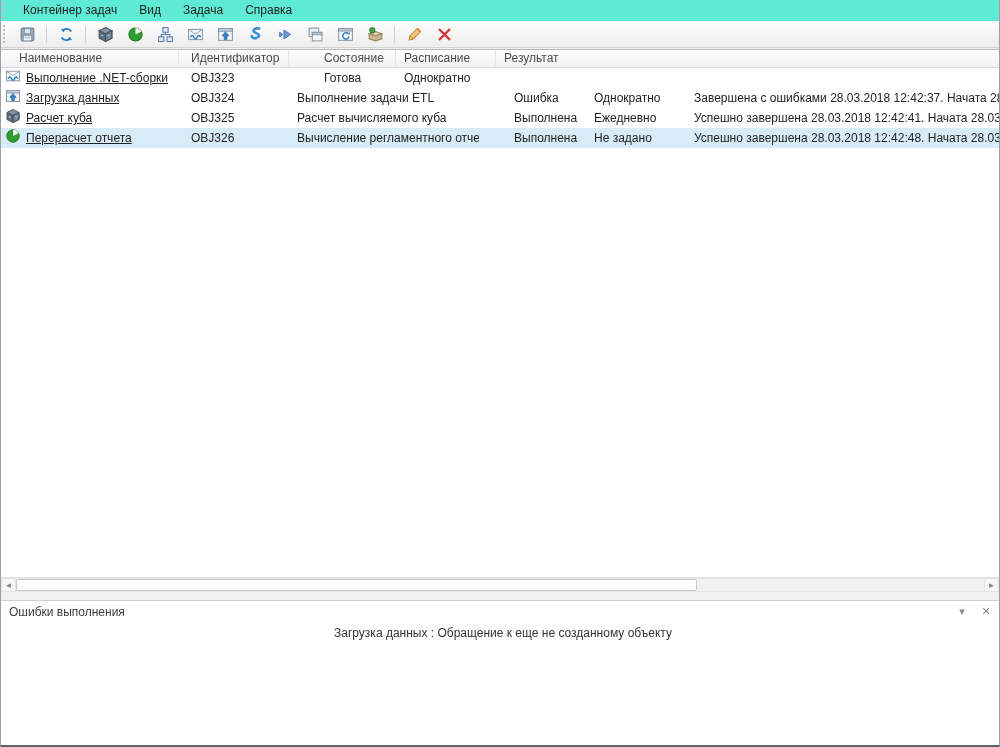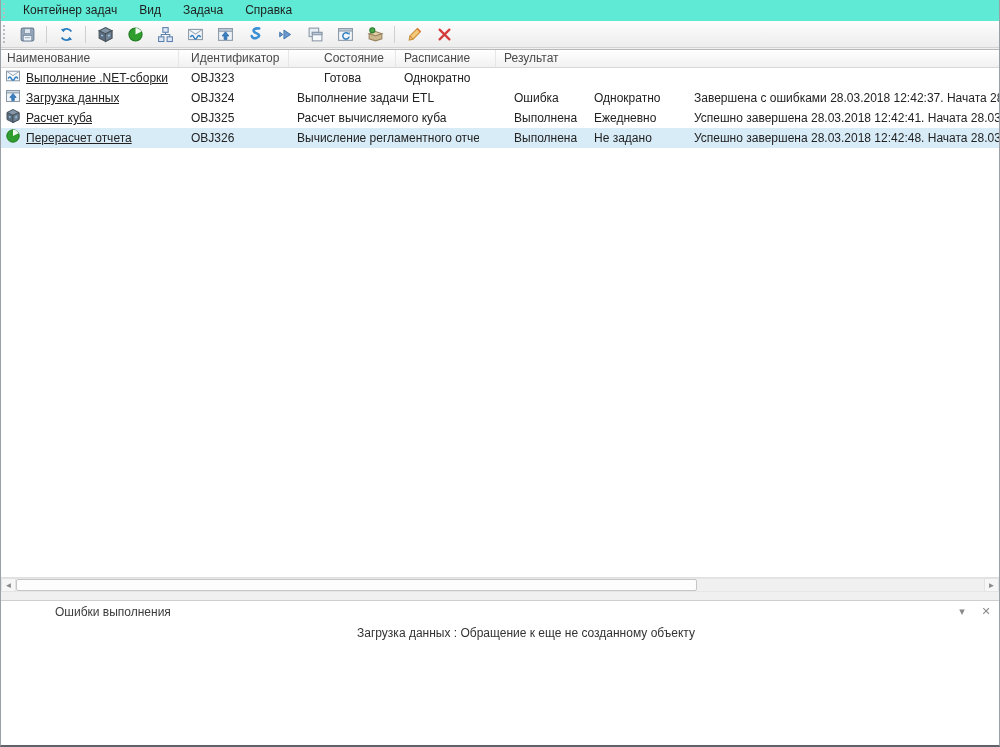--- a/index.html
+++ b/index.html
@@ -47,21 +47,21 @@
   .th {
     font-size:12px; color:#4a4a4a; line-height:17px;
     border-right:1px solid #e6e6e6; overflow:hidden; white-space:nowrap;
   }
   .trow { display:flex; height:20px; align-items:center; background:#fff; }
   .trow.selected { background:#d8ecf8; }
   .td {
     font-size:12px; color:#222; line-height:20px; height:20px;
     overflow:hidden; white-space:nowrap; flex-shrink:0;
   }
-  .c-name   { width:178px; padding-left:6px; }
+  .c-name   { width:178px; padding-left:18px; }
   .c-id     { width:110px; padding-left:12px; }
   .c-type   { width:190px; padding-left:8px; }
   .c-state  { width:80px;  padding-left:8px;margin-left:27px; }
   .c-sched  { width:100px; padding-left:8px; }
   .c-result { width:342px; padding-left:8px; border-right:none; }
   .row-name { display:flex; gap:5px; padding-left:4px;text-decoration:underline; }
   .row-name svg { width:16px; height:16px; flex-shrink:0; }
   .row-name span { overflow:hidden; white-space:nowrap; }
   
   .hscroll {
@@ -76,21 +76,21 @@
   .strack { position:relative; flex:1; height:100%; background:#f0f0f0; border-top:1px solid #e6e6e6; border-bottom:1px solid #e6e6e6; }
   .sthumb {
     position:absolute; left:0; top:0; width:681px; height:100%;
     background:#fdfdfd; border:1px solid #c6c6c6; border-radius:2px;
   }
   
   .splitter { position:absolute; left:0; top:592px; width:100%; height:8px; background:#f0f0f0; cursor:row-resize; }
   
   .panel {
     position:absolute; left:0; top:600px; width:100%; height:145px;
-    background:#fff; border-top:1px solid #cfcfcf;padding-left:46px;
+    background:#fff; border-top:1px solid #cfcfcf;
   }
   .panel-header { position:relative; height:21px; display:flex; align-items:center; }
   .panel-title { font-size:12px; color:#3c3c3c; padding-left:8px; }
   .panel-btns { position:absolute; right:6px; top:0; height:21px; display:flex; align-items:center; gap:10px; }
   .pbtn { color:#8a8a8a; font-size:11px; width:14px; text-align:center; cursor:default; }
   .panel-msg { font-size:12px; color:#333; padding:4px 0 0 6px;text-align:center; }
 </style>
 </head>
 <body>
 

